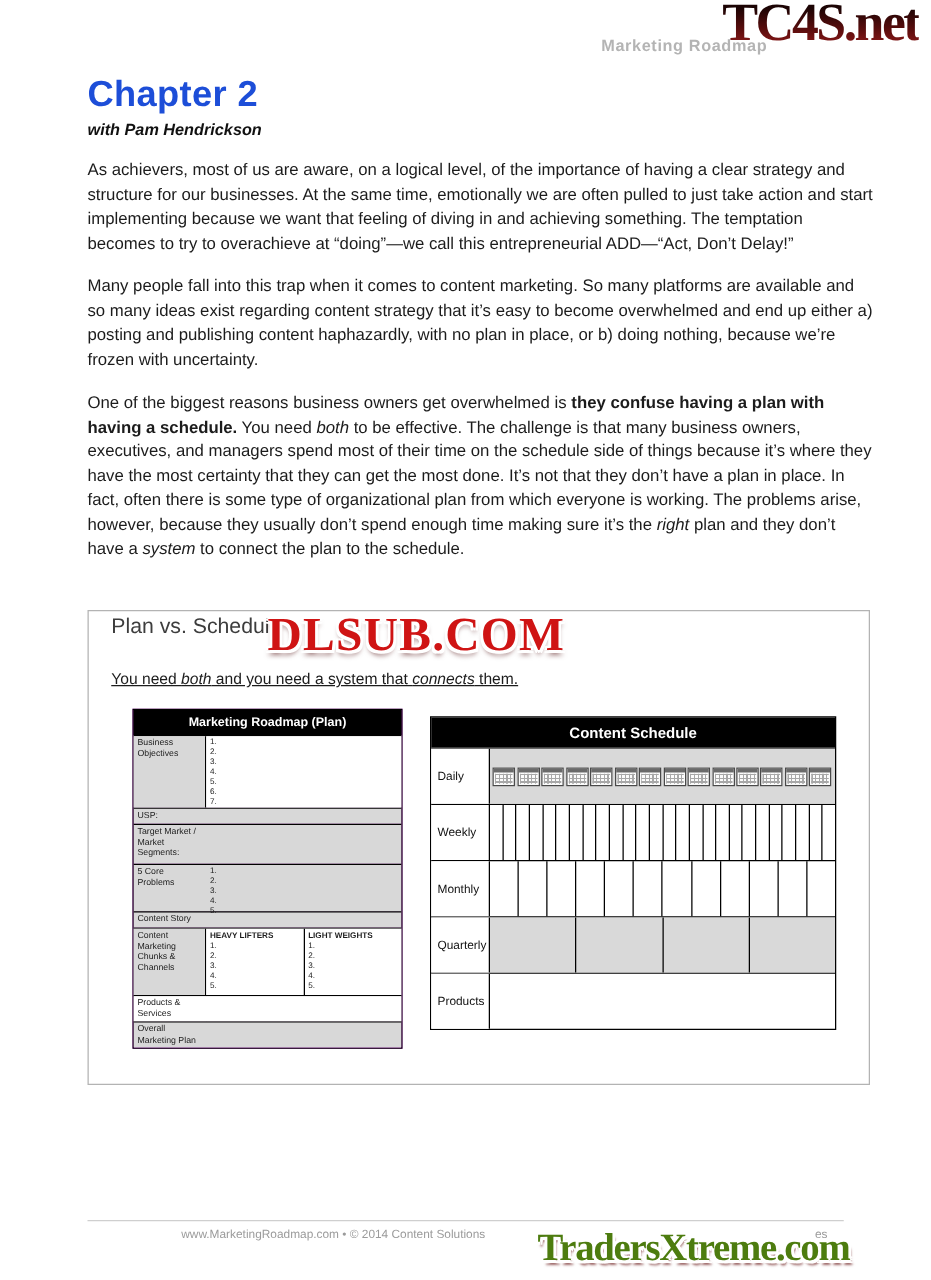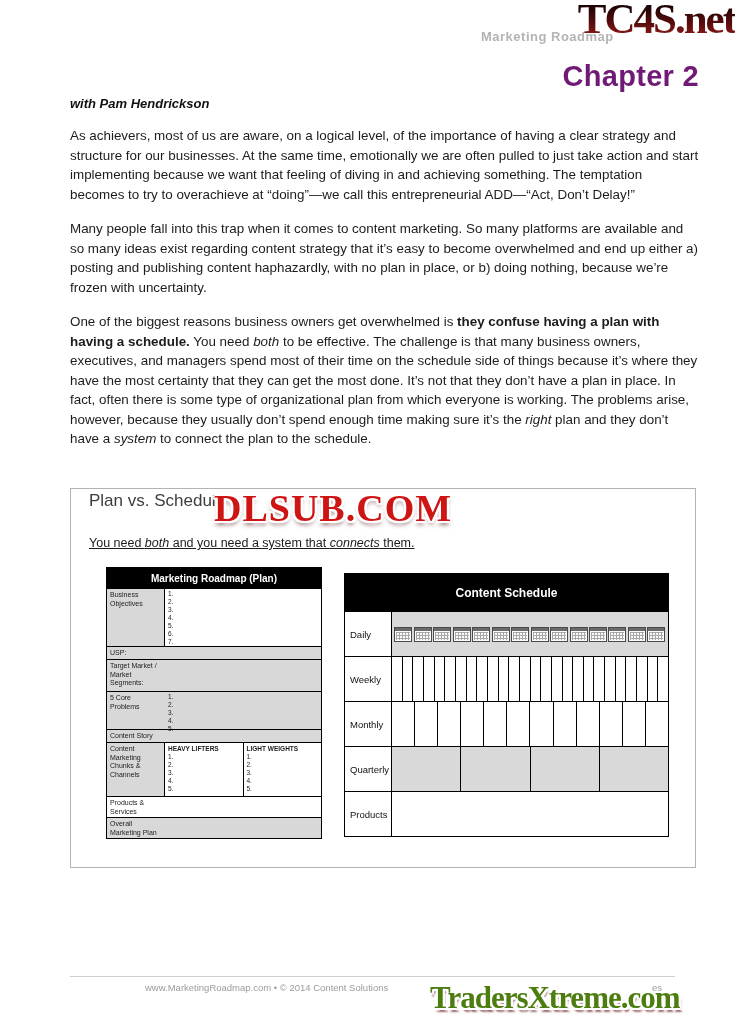--- a/index.html
+++ b/index.html
@@ -21,21 +21,21 @@
     font-family:"Liberation Serif", serif; font-weight:bold;
     font-size:43px; letter-spacing:-2px; white-space:nowrap;
     background:linear-gradient(180deg,#1c0404 25%, #5a0d0d 60%, #9c1d1d 95%);
     -webkit-background-clip:text; background-clip:text;
     -webkit-text-fill-color:transparent; color:#3a0808;
     text-shadow:none;
   }
 
   
   .content { position:absolute; left:70px; top:60px; width:629px; }
-  .chapter  { font-size:29px; font-weight:bold; color:#701a75; letter-spacing:.3px;text-align:right; }
+  .chapter  { font-size:29px; font-weight:bold; color:#1d4ed8; letter-spacing:.3px; }
   .subtitle { font-size:20.5px; font-weight:bold; font-style:italic; color:#8a8a8a; margin-top:5px; }
   .byline   { font-size:13px; font-weight:bold; font-style:italic; color:#111; margin-top:3px; }
   p.body    { font-size:13.4px; line-height:19.5px; margin-top:15px; color:#1c1c1c; }
 
   
   .figure {
     position:absolute; left:70px; top:488px; width:626px; height:380px;
     border:1px solid #b3b3b3; background:#fff;
   }
   .fig-title { position:absolute; left:18px; top:2px; font-size:17px; font-weight:normal; color:#3d3d3d; }
@@ -57,21 +57,21 @@
   .numline { font-size:6.5px; line-height:8px; }
   .cols { display:flex; padding:0; }
   .col { flex:1; padding:1px 3px; }
   .col + .col { border-left:1px solid #000; }
   .colhead { font-size:6.5px; font-weight:bold; line-height:9px; }
   .r-obj{height:58px} .r-usp{height:13px} .r-target{height:32px} .r-prob{height:38px}
   .r-story{height:13px} .r-chunks{height:54px} .r-prod{height:21px} .r-over{height:21px}
 
   
   .sched { position:absolute; left:273px; top:84px; width:325px; border:1px solid #000; background:#fff; }
-  .sched-header { height:37px; background:#000; color:#fff; font-size:12px; font-weight:bold;
+  .sched-header { height:24px; background:#000; color:#fff; font-size:12px; font-weight:bold;
                   display:flex; align-items:center; justify-content:center; }
   .srow { display:flex; border-top:1px solid #000; height:45px; }
   .slabel { width:47px; flex:none; border-right:1px solid #000; font-size:9.5px; color:#111;
             display:flex; align-items:center; padding-left:5px; background:#fff; }
   .scells { flex:1; display:flex; align-items:stretch; }
   .srow.daily .scells { background:#d9d9d9; align-items:center; justify-content:space-evenly; padding:0 1px; }
   .cal-icon { width:18px; height:15px; flex:none; background:#fcfcfc; border:1px solid #4a4a4a; position:relative; }
   .cal-icon::before { content:""; position:absolute; left:0; right:0; top:0; height:3px; background:#6a6a6a; }
   .cal-icon::after  { content:""; position:absolute; left:1px; right:1px; top:4px; bottom:1px;
       background:repeating-linear-gradient(90deg,#a8a8a8 0 1px,transparent 1px 3px),

